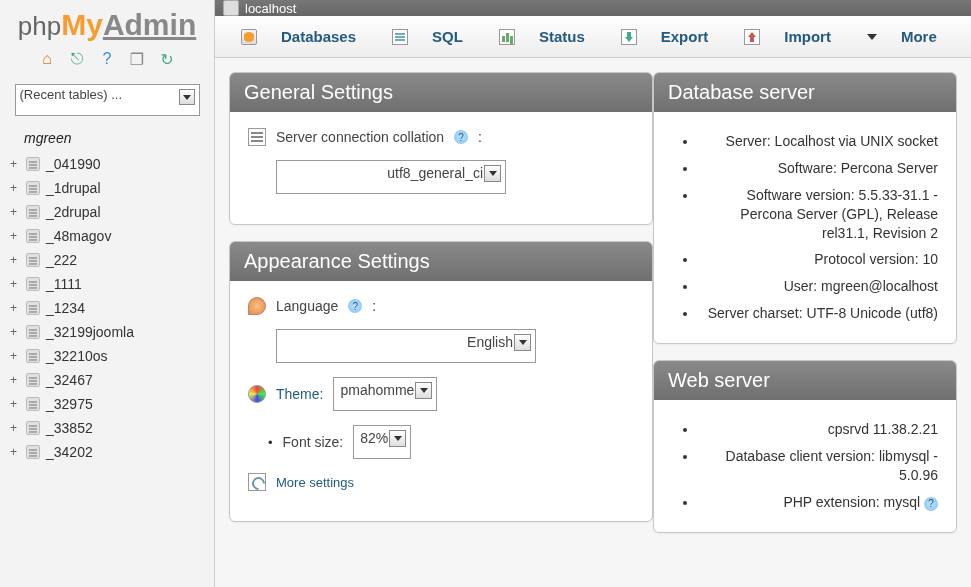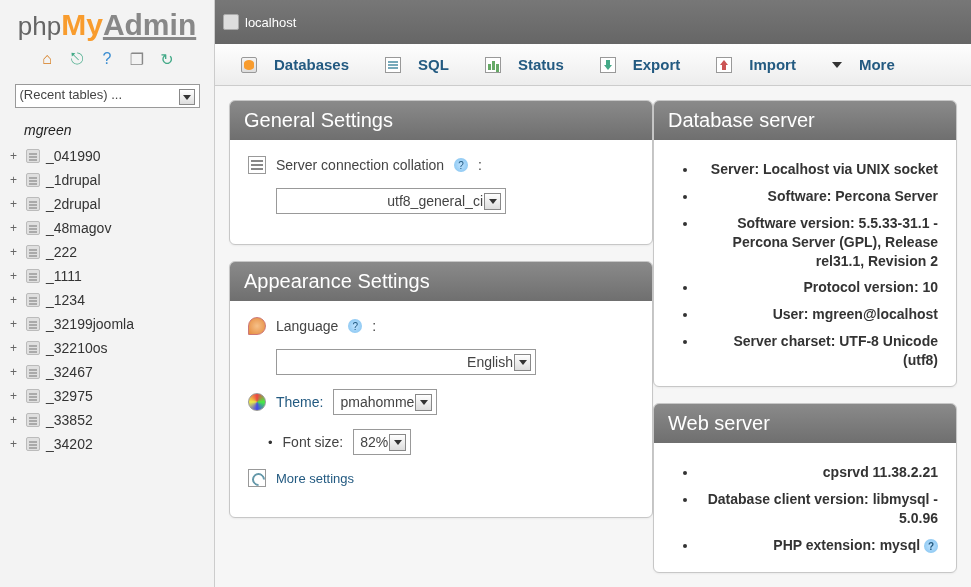--- a/index.html
+++ b/index.html
@@ -5,35 +5,35 @@
 * { box-sizing: border-box; margin: 0; padding: 0; }
 body { font-family: sans-serif; font-size: 13px; color: #444; background: #fff; width: 971px; height: 587px; overflow: hidden; }
 .container { display: flex; height: 100%; }
 .sidebar { width: 215px; background: #f3f3f3; border-right: 1px solid #ccc; padding: 8px 6px; }
 .logo { text-align:center; margin-bottom:6px; }
 .logo .php { color:#666; font-weight:normal; font-size:26px; font-family:sans-serif; }
 .logo .my { color:#f89c2e; font-weight:bold; font-size:30px; font-family:sans-serif; }
 .logo .admin { color:#888; font-weight:bold; font-size:30px; font-family:sans-serif;text-decoration:underline; }
 .toolbar-icons { display:flex; justify-content:center; gap:12px; margin:8px 0 16px; }
 .toolbar-icons span { width:18px; height:18px; display:inline-flex; align-items:center; justify-content:center; font-size:16px; cursor:pointer; }
-.recent-select { width: 185px; margin:0 auto 14px; display:block; height:24px; background:#fff; border:1px solid #999; padding:2px 4px; font-size:13px; position:relative; }
+.recent-select { width: 185px; margin:0 auto 14px; display:block; height:32px; background:#fff; border:1px solid #999; padding:2px 4px; font-size:13px; position:relative; }
 .recent-select::after { content:''; position:absolute; right:4px; top:4px; width:14px; height:14px; border:1px solid #888; background:linear-gradient(#fff,#ddd); }
 .recent-select::before { content:''; position:absolute; right:8px; top:10px; border-left:4px solid transparent; border-right:4px solid transparent; border-top:5px solid #333; z-index:1; }
 .db-root { margin:4px 0 6px 18px; font-style:italic; color:#222; font-size:14px; }
 .db-list { list-style:none; }
 .db-list li { padding:4px 2px 4px 4px; display:flex; align-items:center; gap:6px; cursor:pointer; color:#333; font-size:14px; }
 .db-ico { width:14px; height:14px; display:inline-block; background:#e0e0e0; border:1px solid #bbb; border-radius:2px; position:relative; }
 .db-ico::after { content:''; position:absolute; left:2px; right:2px; top:3px; height:2px; background:#aaa; box-shadow:0 3px 0 #aaa, 0 6px 0 #aaa; }
 .plus { width:10px; height:10px; color:#666; font-size:12px; line-height:10px; }
 
 .main { flex:1; background:#f6f6f6; display:flex; flex-direction:column; }
-.topbar { background:linear-gradient(#777,#666); height:44px; display:flex; align-items:center; padding:0 8px; color:#fff; font-size:13px; gap:6px; }
+.topbar { background:linear-gradient(#777,#666); height:16px; display:flex; align-items:center; padding:0 8px; color:#fff; font-size:13px; gap:6px; }
 .srv-ico { width:16px; height:16px; background:#ddd; border:1px solid #aaa; border-radius:2px; }
 .tabbar { background:linear-gradient(#fefefe,#ededed); border-bottom:1px solid #ccc; display:flex; align-items:center; padding:4px 8px; gap:0; }
-.tab { display:flex; align-items:center; gap:17px; padding:8px 18px; cursor:pointer; color:#235a81; font-weight:bold; font-size:15px; border-radius:4px 4px 0 0; }
+.tab { display:flex; align-items:center; gap:24px; padding:8px 18px; cursor:pointer; color:#235a81; font-weight:bold; font-size:15px; border-radius:4px 4px 0 0; }
 .tab-ico { width:16px; height:16px; display:inline-block; }
 .ico-db { background:linear-gradient(#f5f5f5,#ddd); border:1px solid #999; border-radius:2px; position:relative; }
 .ico-db::after{content:'';position:absolute;left:2px;right:2px;top:2px;bottom:2px;border-radius:50%/30%;background:#f89c2e;}
 .ico-sql { background:#fff; border:1px solid #999; position:relative; }
 .ico-sql::after{content:'';position:absolute;left:2px;top:3px;right:2px;height:2px;background:#7ab;box-shadow:0 3px 0 #7ab,0 6px 0 #7ab;}
 .ico-status{background:#fff;border:1px solid #999;position:relative;}
 .ico-status::after{content:'';position:absolute;left:2px;bottom:2px;width:3px;height:6px;background:#6a6;box-shadow:4px 0 0 #6a6,4px -3px 0 #6a6,8px 0 0 #6a6,8px 2px 0 #6a6;}
 .ico-export{background:#fff;border:1px solid #999;position:relative;}
 .ico-export::before{content:'';position:absolute;left:5px;top:2px;width:4px;height:6px;background:#4a8;}
 .ico-export::after{content:'';position:absolute;left:3px;top:7px;border-left:4px solid transparent;border-right:4px solid transparent;border-top:5px solid #4a8;}
@@ -46,27 +46,27 @@
 .col { display:flex; flex-direction:column; gap:16px; }
 .col-left { flex:1; }
 .col-right { width:304px; }
 .panel { background:#fff; border:1px solid #c7c7c7; border-radius:6px; overflow:hidden; box-shadow:0 1px 2px rgba(0,0,0,0.05); }
 .panel-head { background:linear-gradient(#8a8a8a,#6f6f6f); color:#fff; font-size:20px; padding:8px 14px; }
 .panel-body { padding:16px 18px;text-align:right; }
 .row { display:flex; align-items:center; gap:10px; margin-bottom:14px; }
 .row-sub { margin-left:28px; }
 .label { color:#444; font-size:14px; }
 .help { width:14px; height:14px; border-radius:50%; background:radial-gradient(#bfe3ff,#7ec0ee); display:inline-flex; align-items:center; justify-content:center; font-size:10px; color:#235a81; cursor:pointer; }
-.sel { border:1px solid #999; background:#fff; height:26px; padding:2px 22px 2px 6px; font-size:14px; position:relative; min-width:80px; display:inline-block; line-height:20px; }
+.sel { border:1px solid #999; background:#fff; height:34px; padding:2px 22px 2px 6px; font-size:14px; position:relative; min-width:80px; display:inline-block; line-height:20px; }
 .sel::after{content:'';position:absolute;right:4px;top:4px;width:15px;height:15px;border:1px solid #888;background:linear-gradient(#fff,#ddd);}
 .sel::before{content:'';position:absolute;right:8px;top:10px;border-left:4px solid transparent;border-right:4px solid transparent;border-top:5px solid #333;z-index:1;}
 .sel-wide { width:230px; }
 .sel-med { width:260px; }
 .link { color:#235a81; cursor:pointer; }
-.bullet-list { list-style:disc; padding-left:26px;font-weight:bold; }
+.bullet-list { list-style:disc; padding-left:26px; }
 .bullet-list li { padding:4px 0; font-size:14px; color:#333; line-height:1.35; }
 .lead-ico { width:18px; height:18px; display:inline-block; }
 .ico-lang{background:radial-gradient(#f6c089,#e58b3c);border-radius:50% 50% 50% 0;border:1px solid #c77;}
 .ico-theme{background:conic-gradient(#e44,#4e4,#44e,#ee4,#e44);border-radius:50%;border:1px solid #999;}
 .ico-wrench{background:#fff;border:1px solid #999;position:relative;}
 .ico-wrench::after{content:'';position:absolute;left:3px;top:3px;width:9px;height:9px;border:2px solid #69a;border-radius:50%;border-right-color:transparent;transform:rotate(45deg);}
 .ico-lines{background:#fff;border:1px solid #999;position:relative;}
 .ico-lines::after{content:'';position:absolute;left:2px;right:2px;top:3px;height:2px;background:#888;box-shadow:0 4px 0 #888,0 8px 0 #888;}
 .tb-home{color:#d67a1a;}
 .tb-exit{color:#4a8;}

